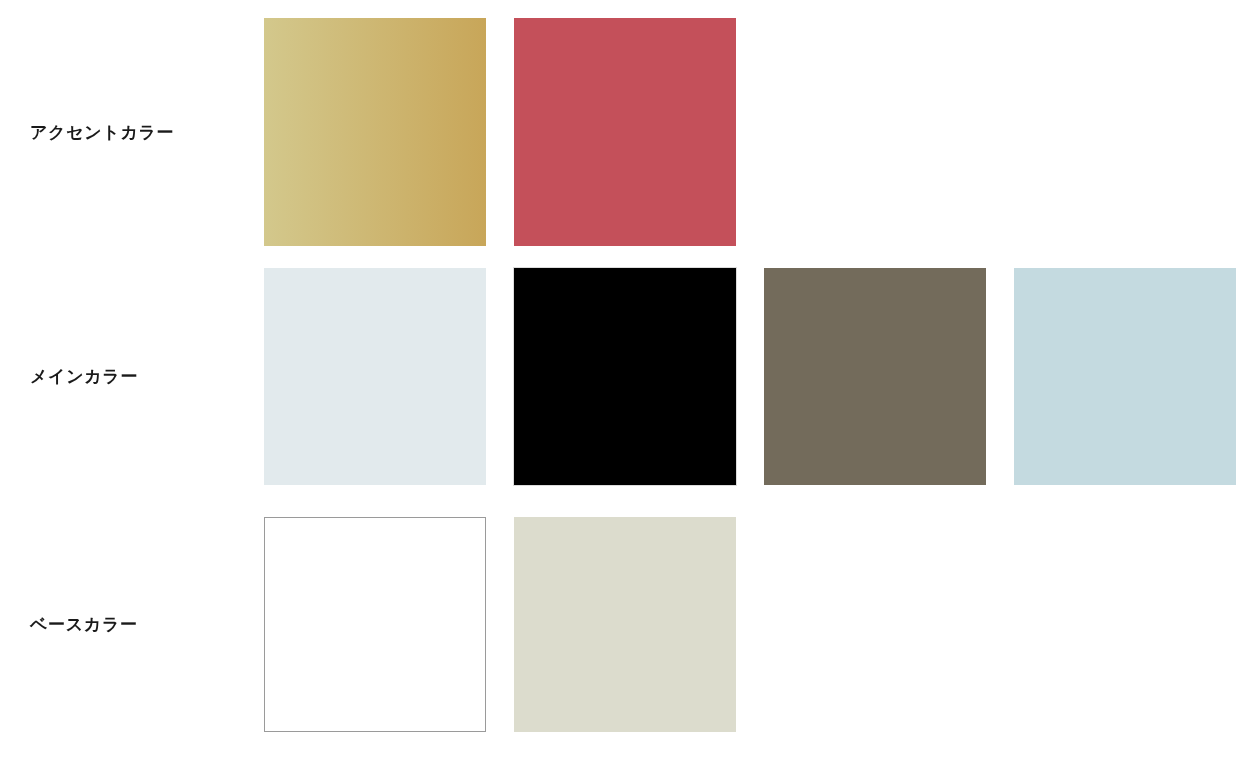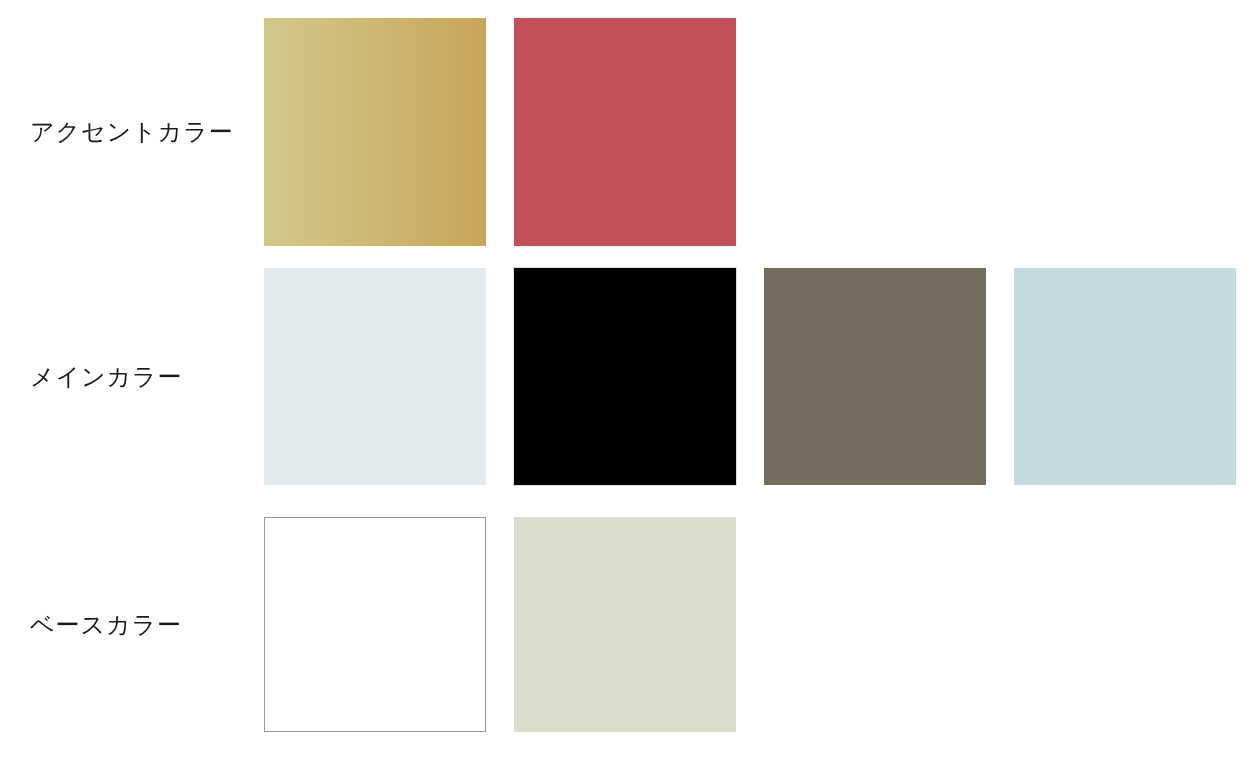--- a/index.html
+++ b/index.html
@@ -36,22 +36,22 @@
   .row-base    { top: 517px; height: 215px; }
 
   .row-label {
     position: absolute;
     left: 30px;
     width: 225px;
     height: 100%;
     display: flex;
     align-items: center;
     justify-content: flex-start;
-    font-size: 24px;
-    font-weight: 400;
+    font-size: 17px;
+    font-weight: 700;
     letter-spacing: 0.04em;
     color: #1A1A1A;
     white-space: nowrap;
     line-height: 1;
   }
 
   .swatches {
     position: absolute;
     left: 264px;
     top: 0;

